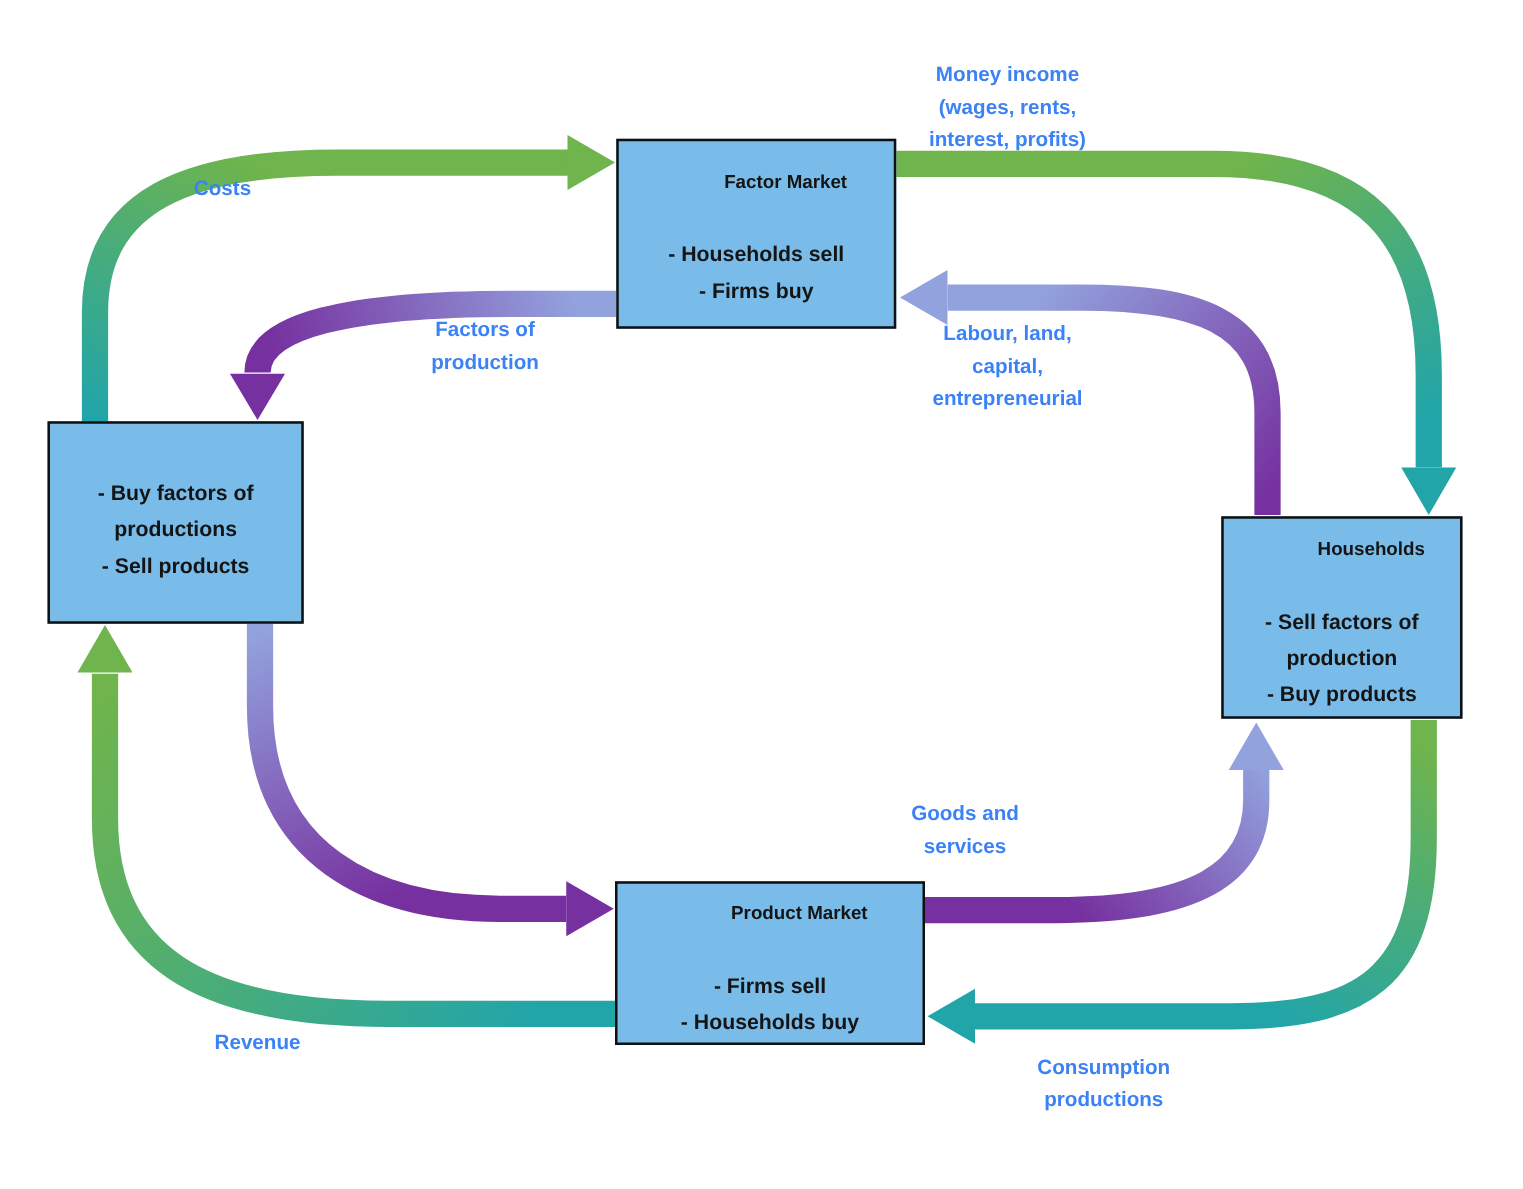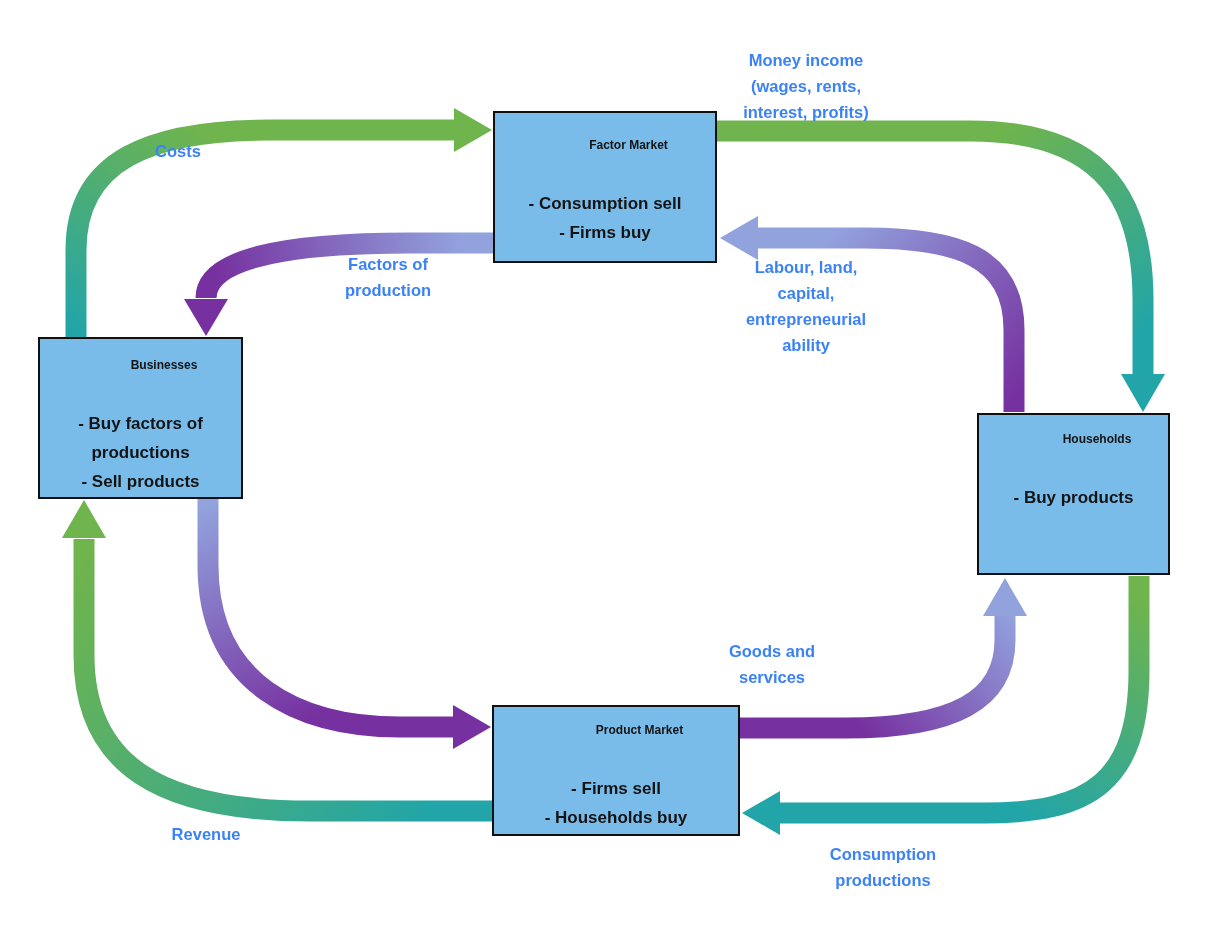--- a/index.html
+++ b/index.html
@@ -13,21 +13,21 @@
     position:absolute;
     background:#79BCEA;
     border:2px solid #101010;
     box-sizing:border-box;
     text-align:center;
     font-weight:bold;
     color:#141414;
     font-size:17px;
     line-height:29px;
   }
-  .box .box-title { font-size:12px;margin-left:47px; }
+  .box .box-title { font-size:15px;margin-left:47px; }
   .box .spacer { height:29px; }
   .box-factor    { left:493px; top:111px; width:224px; height:152px; padding-top:18px; }
   .box-business  { left:38px;  top:337px; width:205px; height:162px; padding-top:12px; }
   .box-household { left:977px; top:413px; width:193px; height:162px; padding-top:10px; }
   .box-product   { left:492px; top:705px; width:248px; height:131px; padding-top:9px; }
   .lbl {
     position:absolute;
     font-weight:bold;
     color:#3b82f6;
     font-size:16.5px;
@@ -122,34 +122,34 @@
 
     <g>
       <path d="M 492 811 L 310 811 C 160 811 84 765 84 655 L 84 539" fill="none" stroke="url(#g-revenue)" stroke-width="21"></path>
       <polygon points="84,500 62,538 106,538" fill="#6FB44D"></polygon>
     </g>
   </svg>
 
   <div class="box box-factor">
     <div class="box-title">Factor Market</div>
     <div class="spacer"></div>
-    <div>- Consumption sell</div>
+    <div>- Households sell</div>
     <div>- Firms buy</div>
   </div>
 
   <div class="box box-business">
-    <div class="box-title">Businesses</div>
     <div class="spacer"></div>
     <div>- Buy factors of productions</div>
     <div>- Sell products</div>
   </div>
 
   <div class="box box-household">
     <div class="box-title">Households</div>
     <div class="spacer"></div>
+    <div>- Sell factors of production</div>
     <div>- Buy products</div>
   </div>
 
   <div class="box box-product">
     <div class="box-title">Product Market</div>
     <div class="spacer"></div>
     <div>- Firms sell</div>
     <div>- Households buy</div>
   </div>
 
@@ -163,21 +163,20 @@
 
   <div class="lbl lbl-factors">
     <div>Factors of</div>
     <div>production</div>
   </div>
 
   <div class="lbl lbl-labour">
     <div>Labour, land,</div>
     <div>capital,</div>
     <div>entrepreneurial</div>
-    <div>ability</div>
   </div>
 
 
   <div class="lbl lbl-gs-right">
     <div>Goods and</div>
     <div>services</div>
   </div>
 
   <div class="lbl lbl-revenue">Revenue</div>
 

